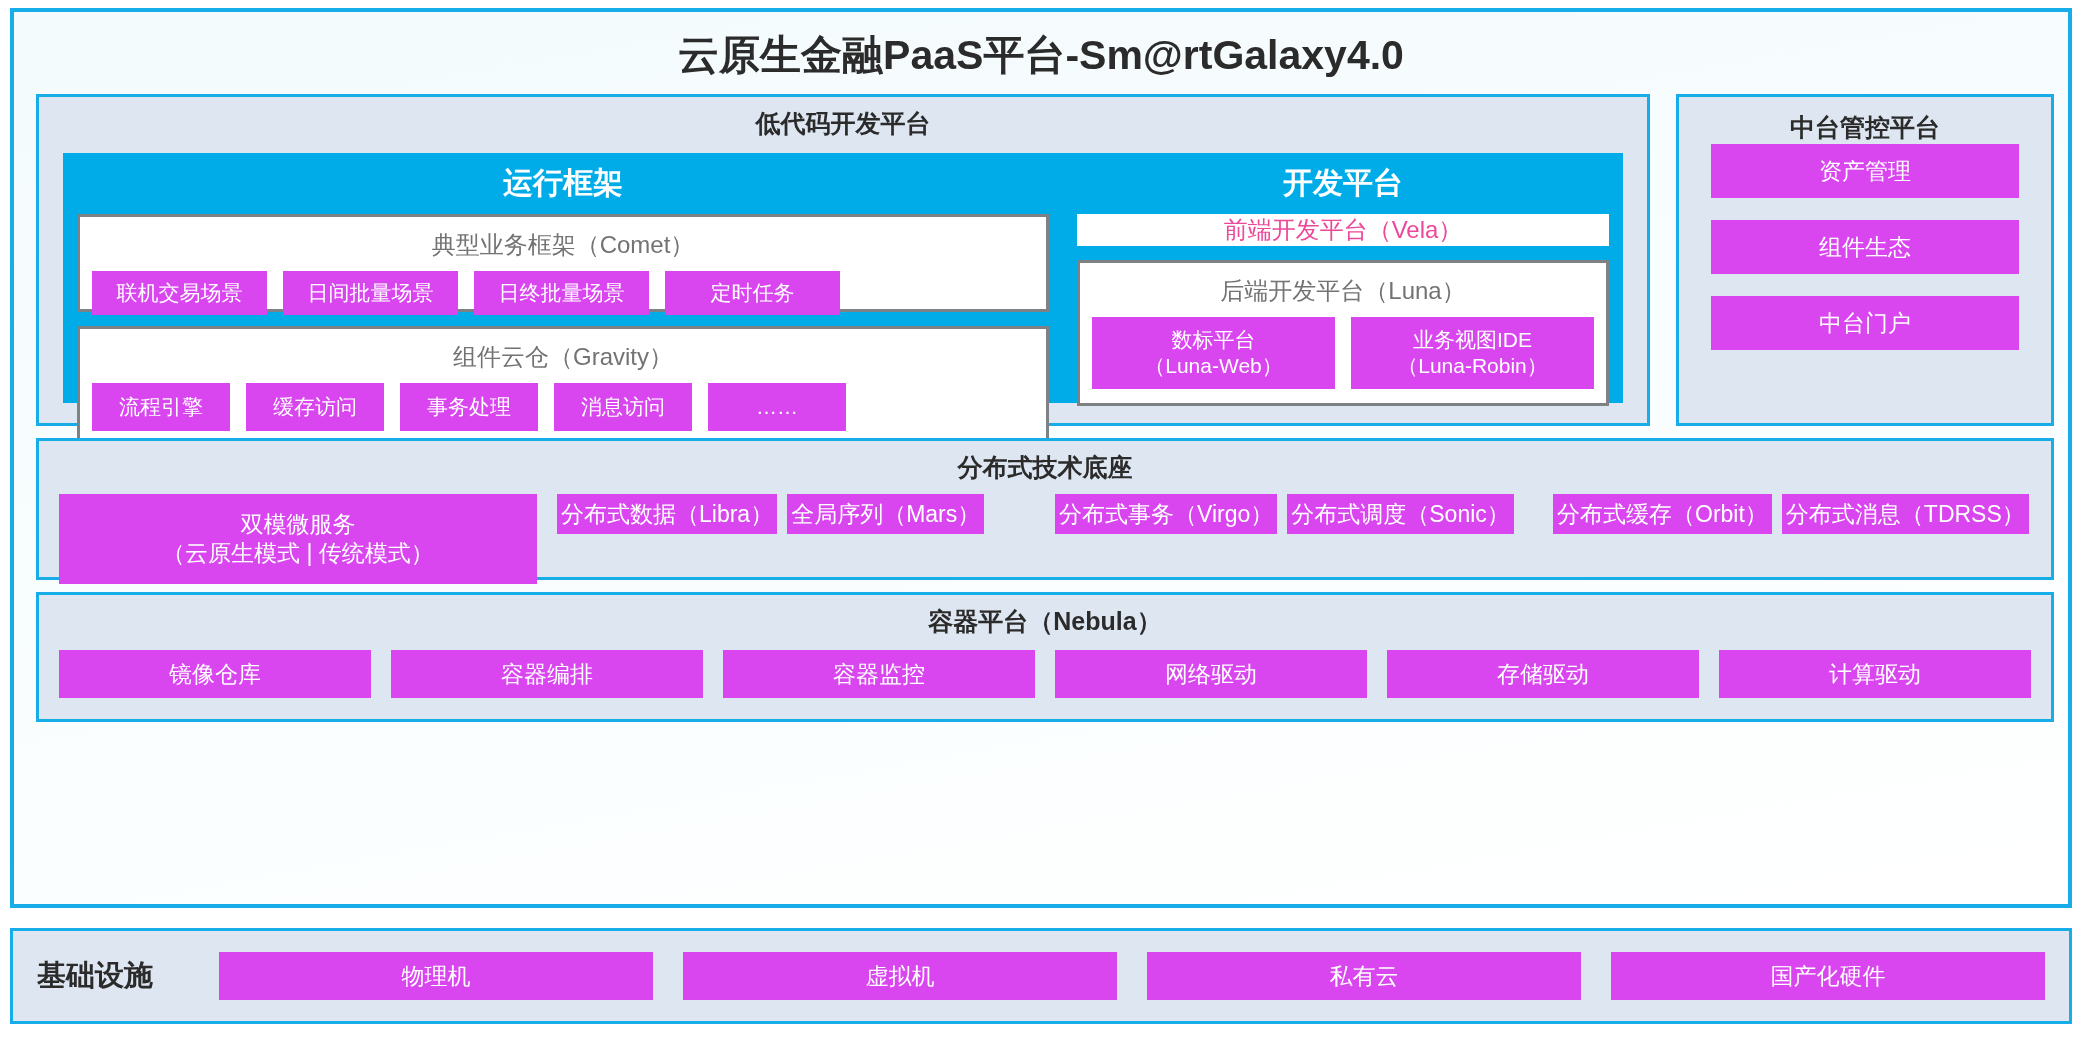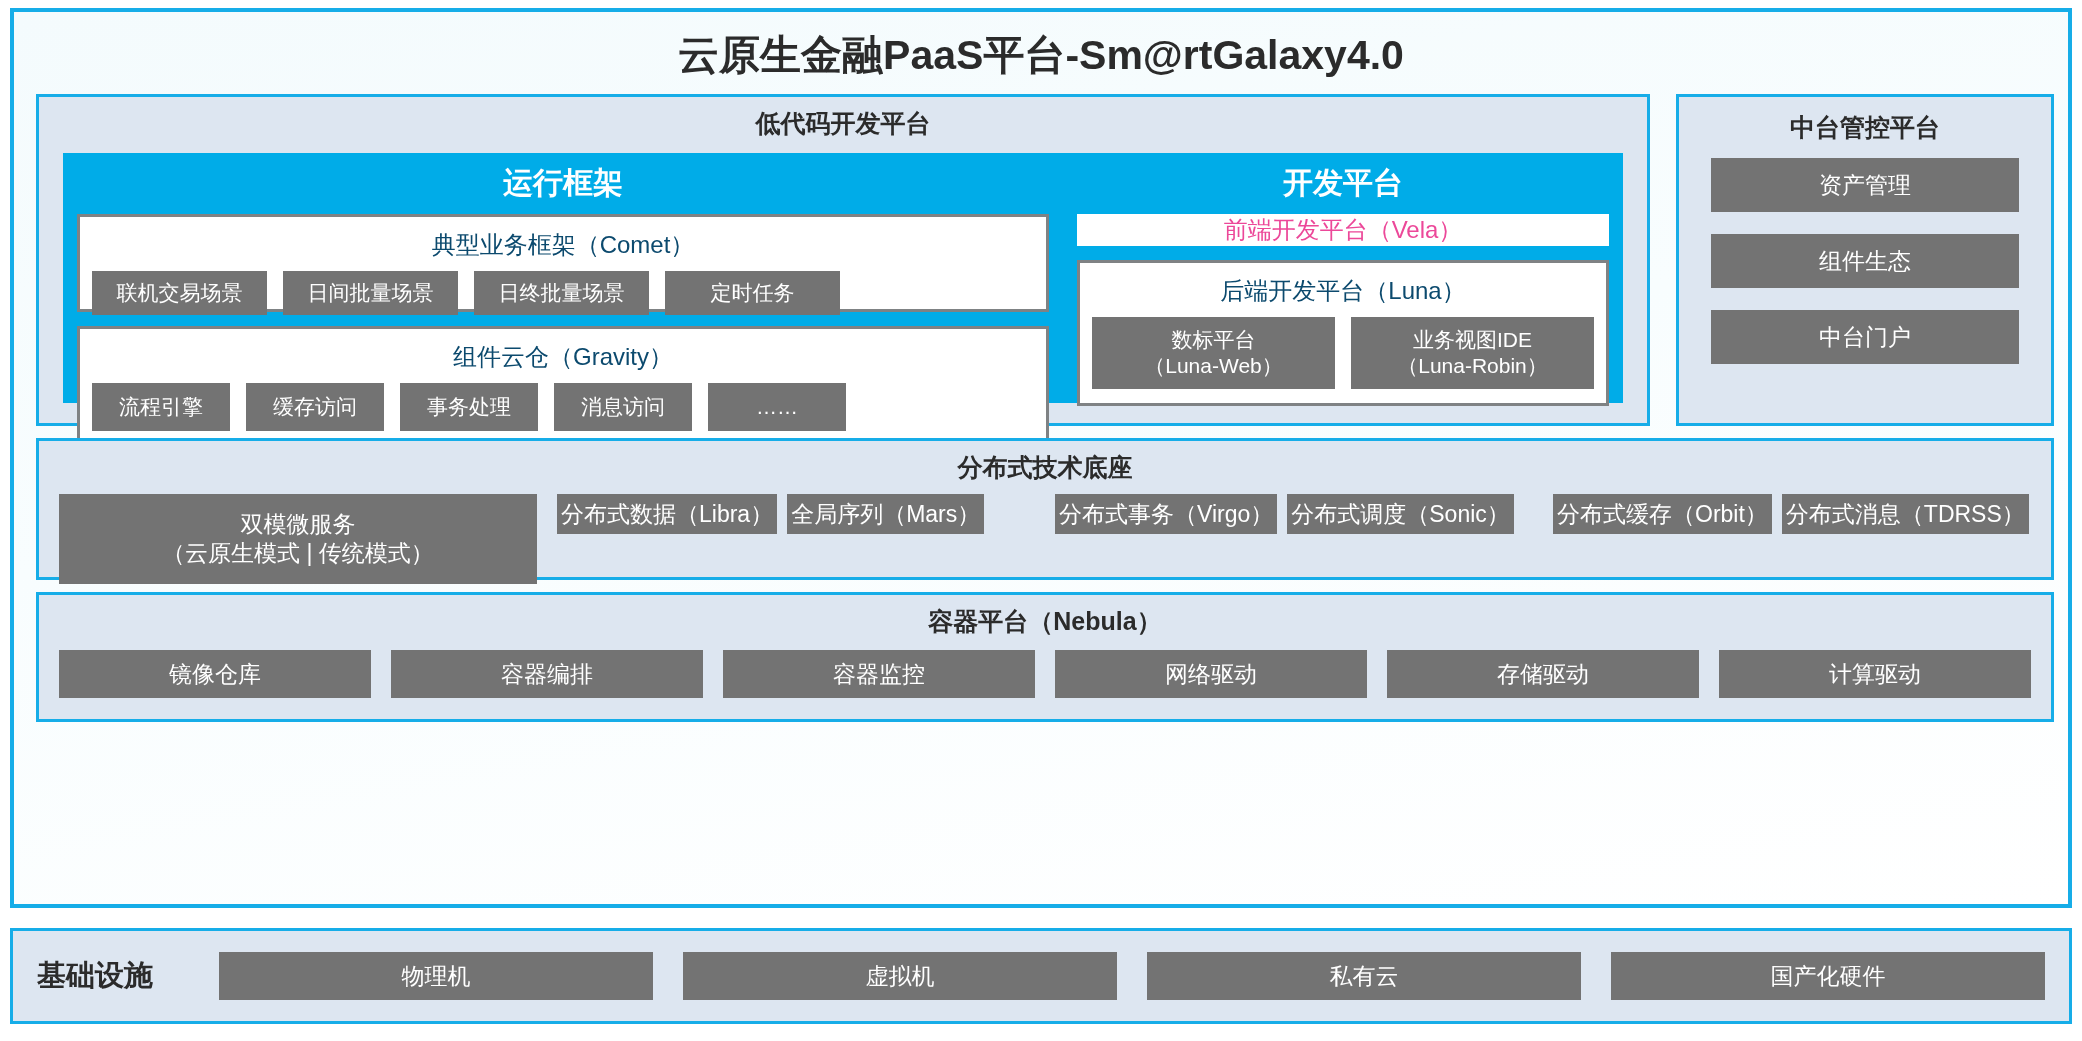--- a/index.html
+++ b/index.html
@@ -69,25 +69,25 @@
     margin:2px 0 10px 0;
   }
 
   
   .white-box{
     background:#ffffff;box-sizing:border-box;
     border:3px solid #7f8284;
     padding:8px 12px 12px 12px;
   }
   .white-box-title{
-    text-align:center;font-size:24px;color:#0c4a6e;margin:4px 0 10px 0;
+    text-align:center;font-size:24px;color:#737373;margin:4px 0 10px 0;
   }
   .tile-row{display:flex;gap:16px;}
   .tile{
-    background:#737373;color:#ffffff;
+    background:#d946ef;color:#ffffff;
     display:flex;align-items:center;justify-content:center;
     text-align:center;font-size:21px;line-height:1.25;
     box-sizing:border-box;padding:6px 4px;
   }
 
   
   .runframe{width:1000px;}
   .runframe .comet{height:98px;margin-bottom:14px;}
   .runframe .comet .tile-row .tile{height:44px;}
   .runframe .gravity{height:116px;}
@@ -100,21 +100,21 @@
     font-size:24px;color:#ec4899;margin-bottom:14px;
   }
   .luna{padding-bottom:14px;}
   .luna .tile-row .tile{height:72px;flex:1;flex-direction:column;}
 
   
   .control{
     position:absolute;right:0;top:0;width:378px;height:332px;
     padding-top:14px;
   }
-  .control .panel-title{margin-bottom:14px;}
+  .control .panel-title{margin-bottom:0;}
   .control-list{
     display:flex;flex-direction:column;gap:22px;
     padding:0 32px;
   }
   .control-list .tile{height:54px;font-size:23px;}
 
   
   .disbase{
     position:absolute;left:22px;top:426px;width:2018px;height:142px;
     padding-top:10px;

